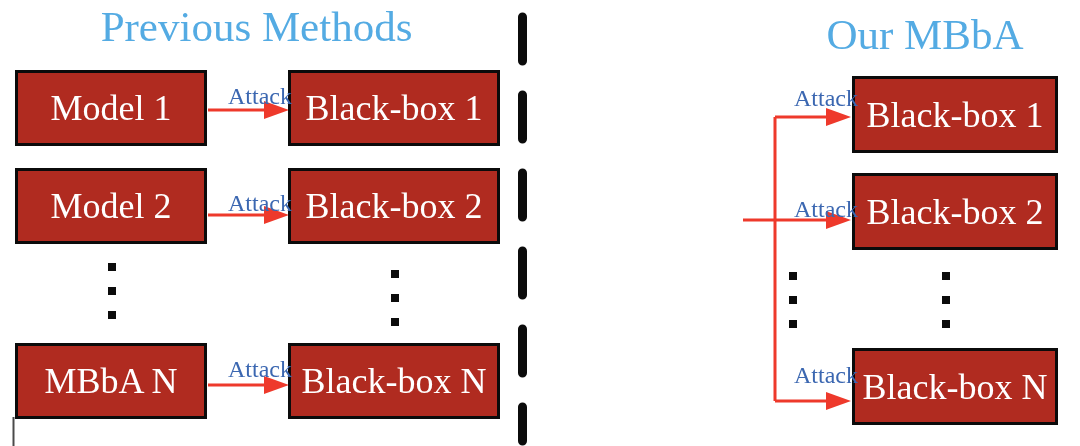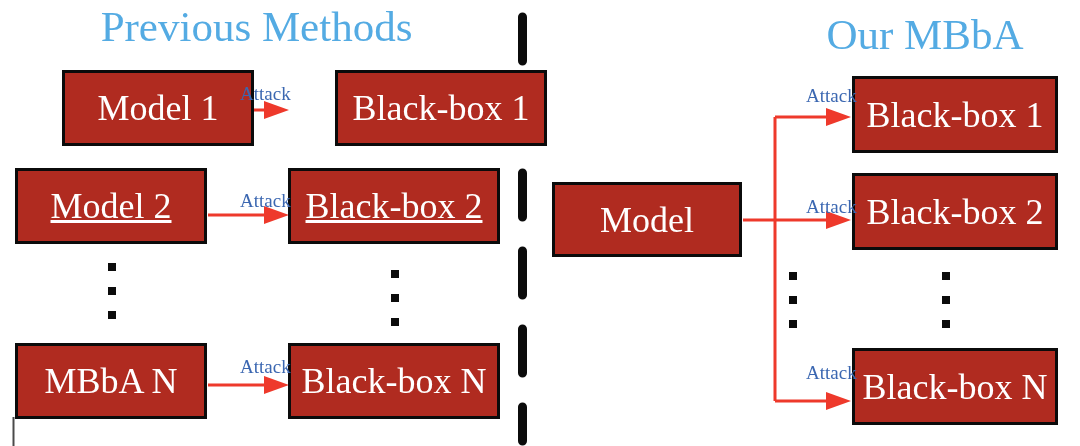--- a/index.html
+++ b/index.html
@@ -41,32 +41,31 @@
     box-sizing:border-box;
     background:var(--box-fill);
     border:3px solid var(--box-border);
     color:var(--box-text);
     font-size:36px;
     display:flex;align-items:center;justify-content:center;
     white-space:nowrap;
   }
   .model-l{left:15px;width:192px;height:76px;}
   .bb-l{left:288px;width:212px;height:76px;}
-  .r1{top:70px;margin-left:47px;}.r2{top:168px;text-decoration:underline;}.r3{top:343px;}
+  .r1{top:70px;}.r2{top:168px;}.r3{top:343px;}
   .model-r{left:552px;top:182px;width:190px;height:75px;}
   .bb-r{left:852px;width:206px;height:77px;}
   .rr1{top:76px;}.rr2{top:173px;}.rr3{top:348px;}
 
   .attack{
     position:absolute;z-index:3;
     color:var(--attack-label);
-    font-size:19px;
-    width:88px;text-align:left;
+    font-size:24px;
+    width:88px;text-align:right;
     white-space:nowrap;
-    padding-left:36px;
   }
   .atk-l{left:204px;}
   .atk-l.a1{top:83px;}.atk-l.a2{top:190px;}.atk-l.a3{top:356px;}
   .atk-r{left:770px;}
   .atk-r.a1{top:85px;}.atk-r.a2{top:196px;}.atk-r.a3{top:362px;}
 
   .vdots{
     position:absolute;z-index:2;
     display:flex;flex-direction:column;gap:16px;
   }
@@ -119,21 +118,20 @@
   <div class="box model-l r3">MBbA N</div>
 
   <div class="box bb-l r1">Black-box 1</div>
   <div class="box bb-l r2">Black-box 2</div>
   <div class="box bb-l r3">Black-box N</div>
 
   <div class="attack atk-l a1">Attack</div>
   <div class="attack atk-l a2">Attack</div>
   <div class="attack atk-l a3">Attack</div>
 
-  <div class="box model-r">Model</div>
 
   <div class="box bb-r rr1">Black-box 1</div>
   <div class="box bb-r rr2">Black-box 2</div>
   <div class="box bb-r rr3">Black-box N</div>
 
   <div class="attack atk-r a1">Attack</div>
   <div class="attack atk-r a2">Attack</div>
   <div class="attack atk-r a3">Attack</div>
 
   <div class="vdots dots-l1">

